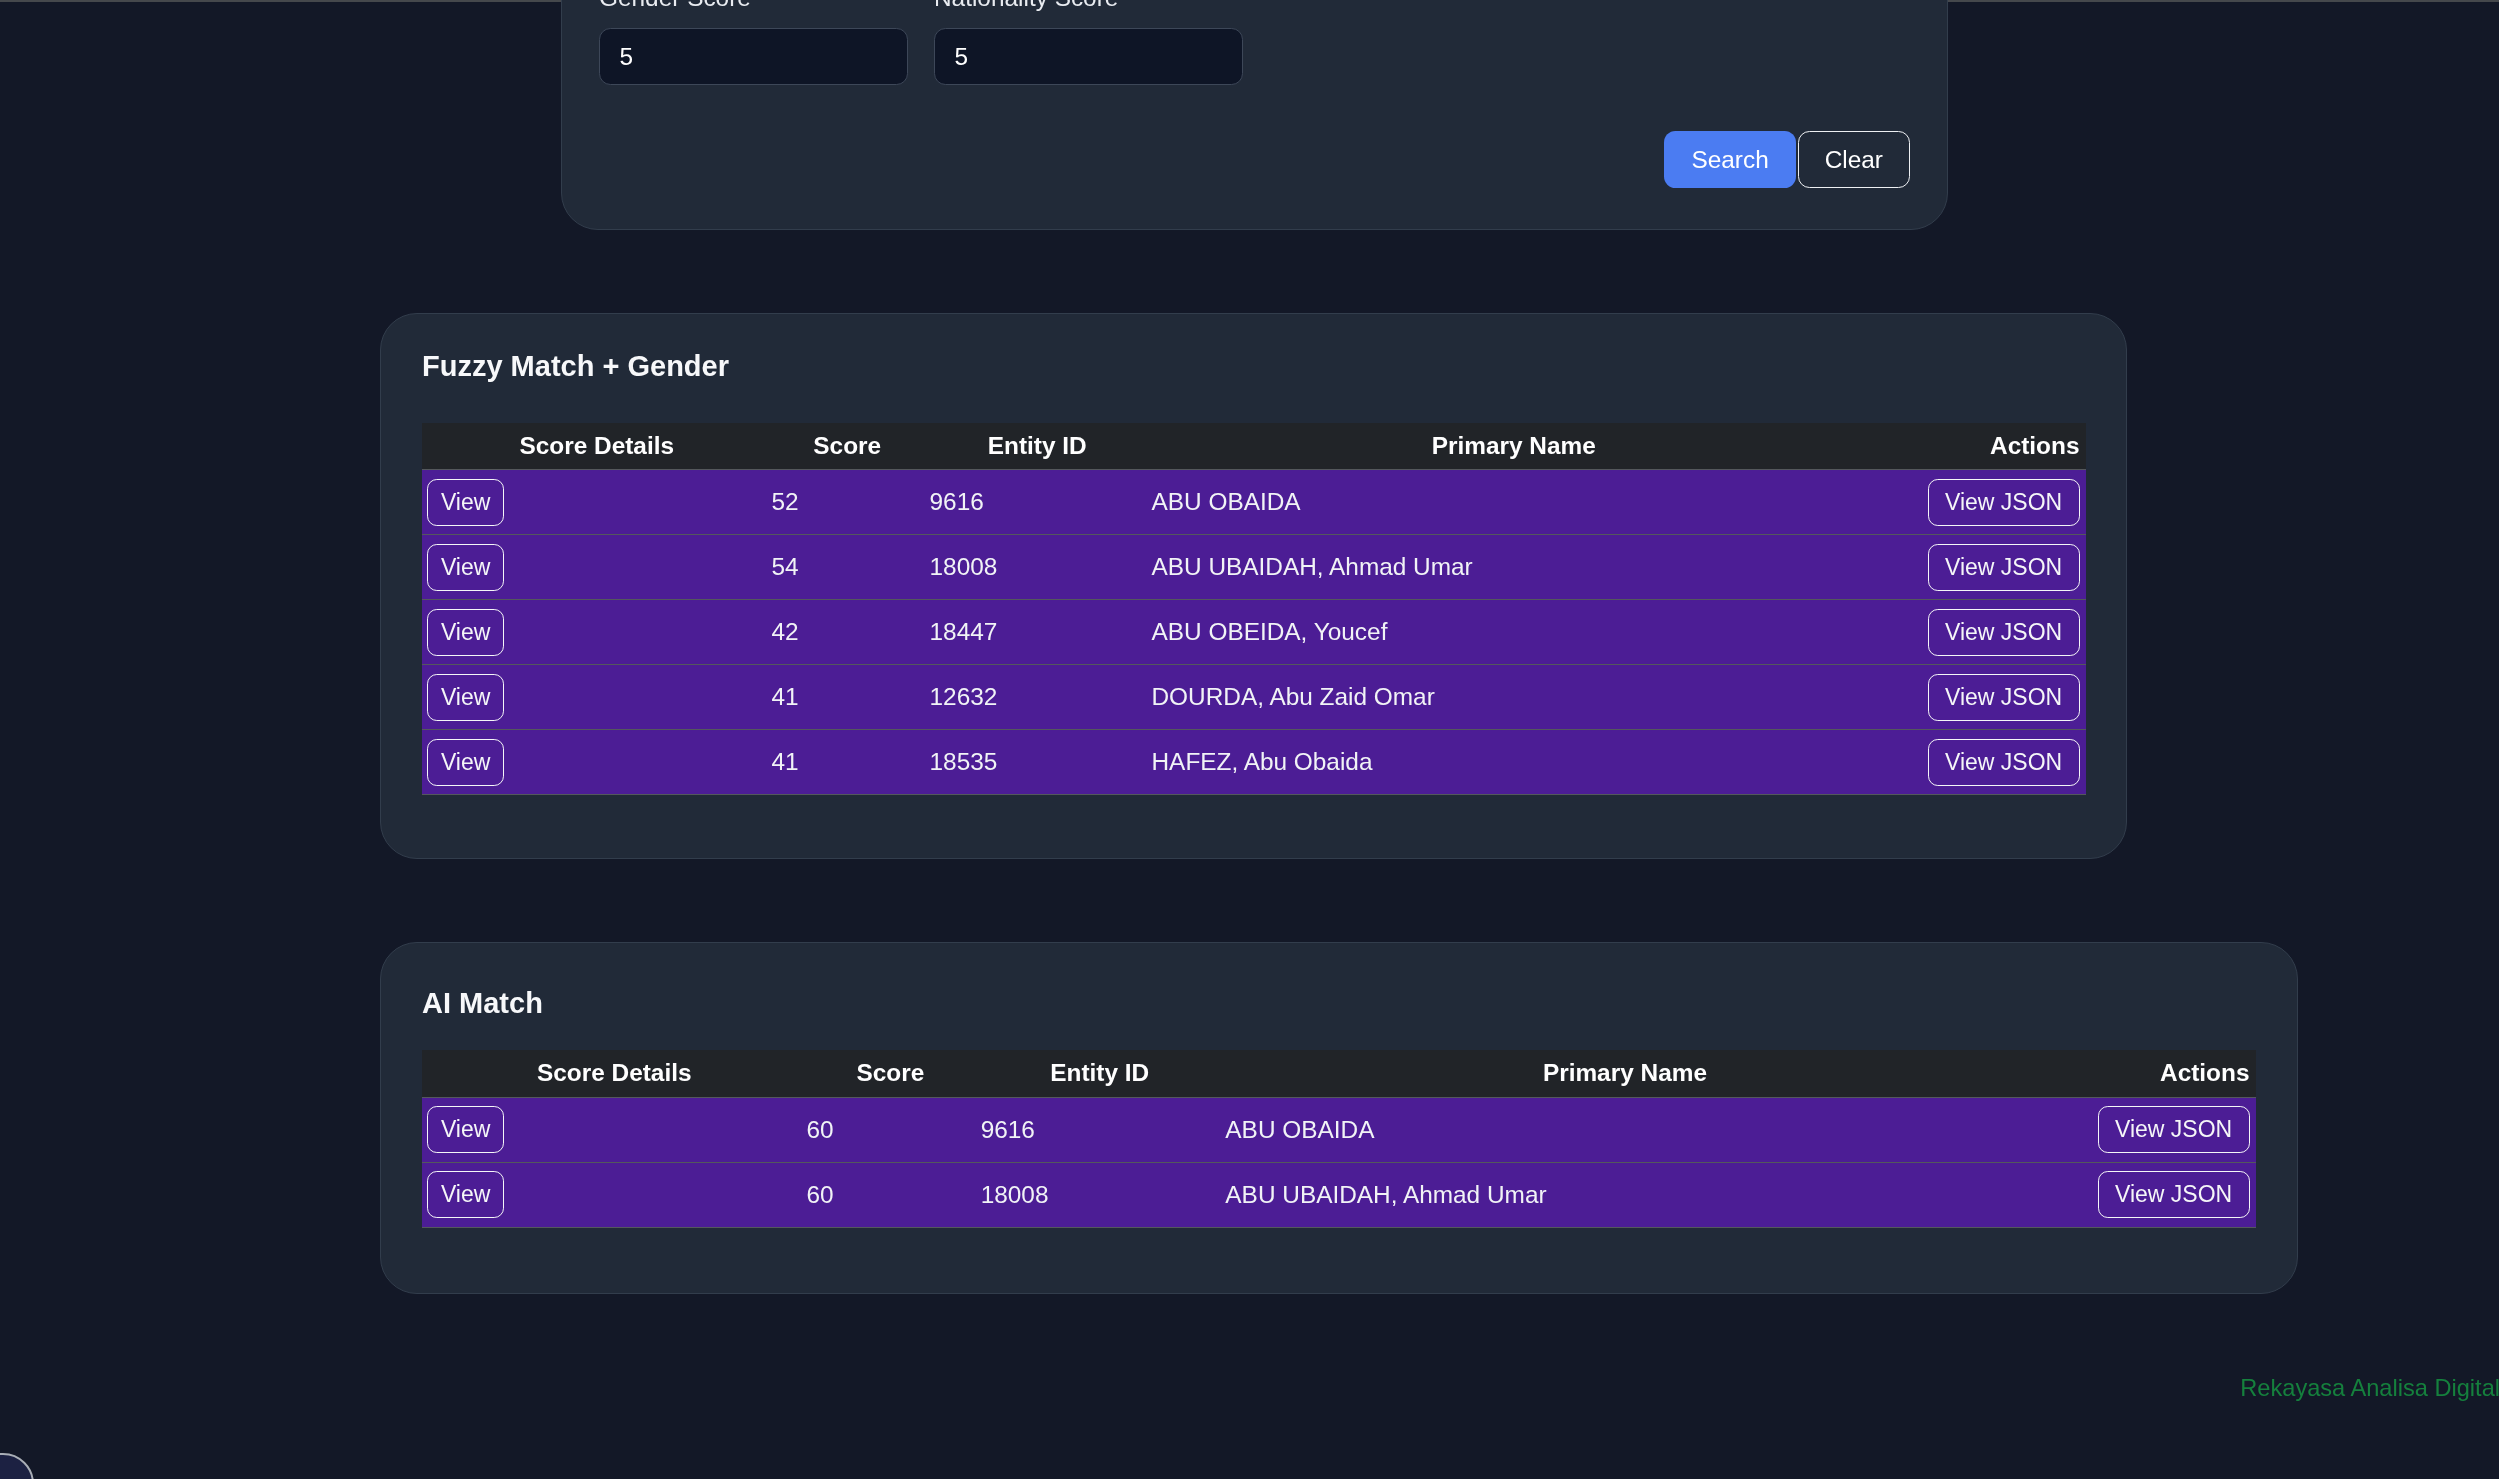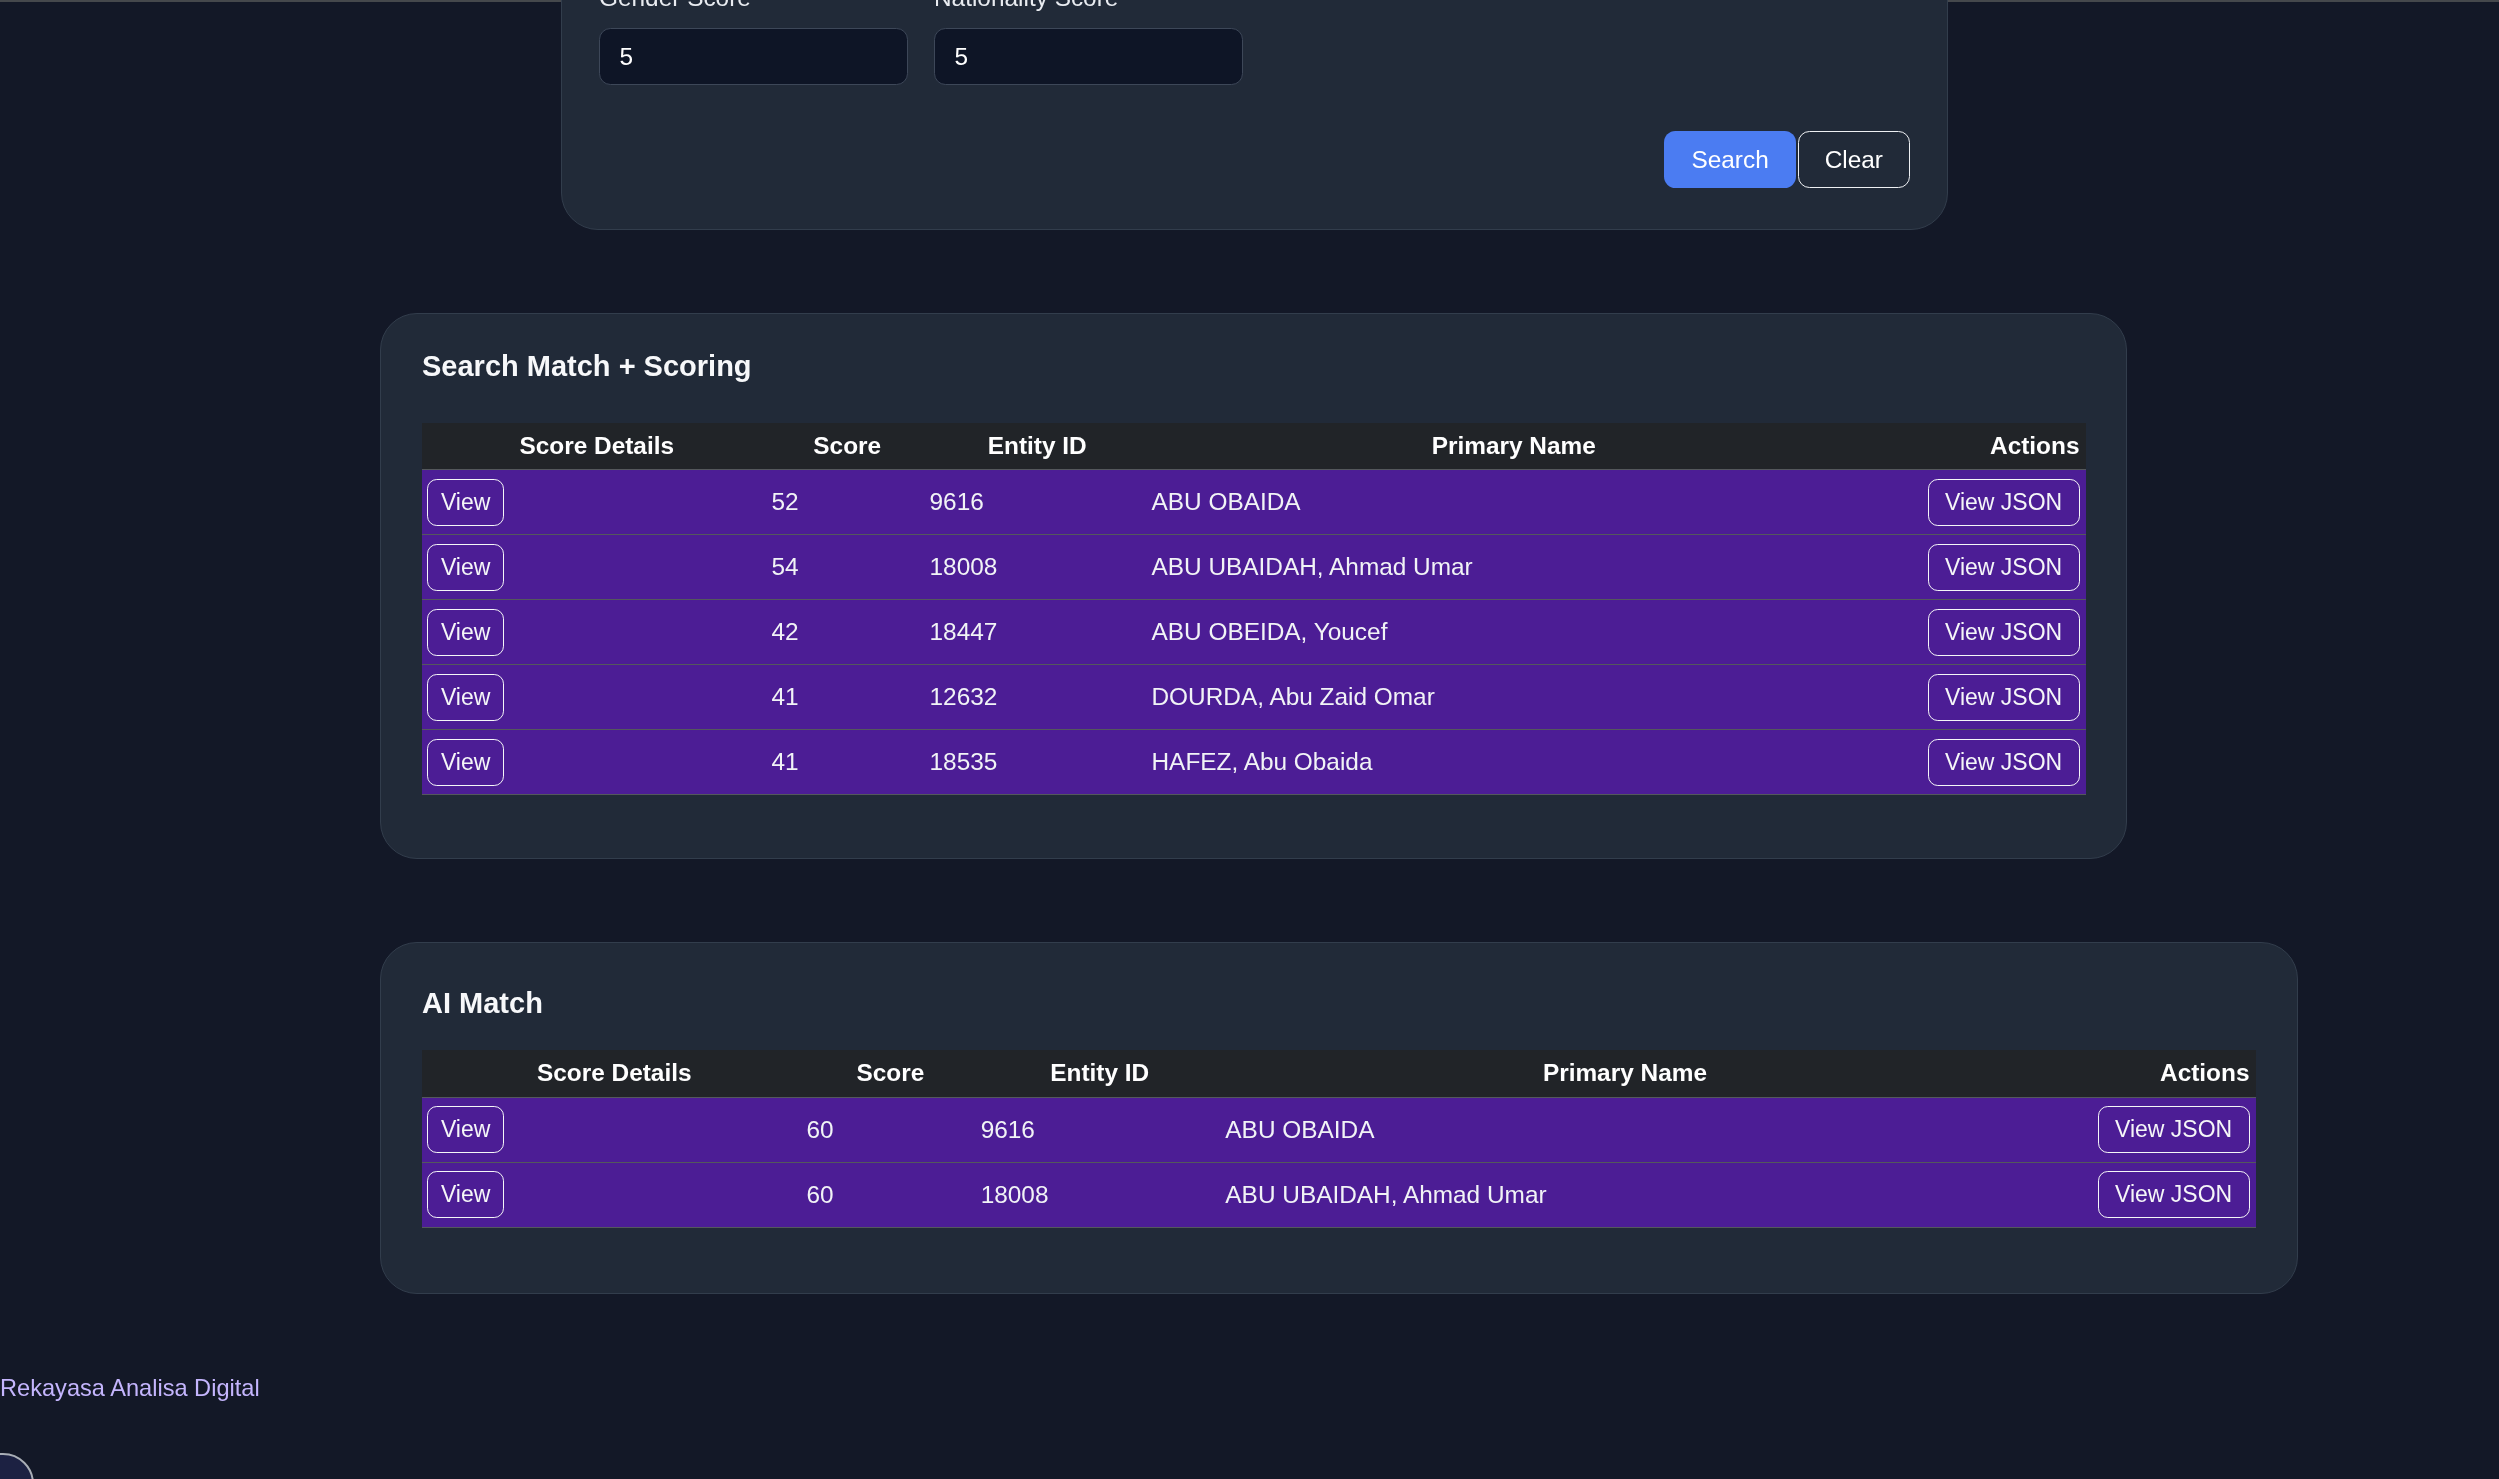--- a/index.html
+++ b/index.html
@@ -68,21 +68,21 @@
 
   .btn-outline {
     display:inline-flex; align-items:center; justify-content:center;
     height:47px; background:transparent; color:#f5f6f8;
     border:1.6px solid #f5f6f8; border-radius:9.8px;
     font-size:23px; font-family:"Liberation Sans", sans-serif; cursor:pointer; vertical-align:middle;
   }
   .btn-view { padding:0 13px; }
   .btn-view-json { padding:0 16.3px; }
 
-  .footer { position:absolute; top:1375px; left:0; width:100%; text-align:left; font-size:23.6px; color:#c4b5fd; z-index:2; }
+  .footer { position:absolute; top:1375px; left:0; width:100%; text-align:right; font-size:23.6px; color:#15803d; z-index:2; }
 
   .corner-peek {
     position:absolute; left:-18px; bottom:-14.6px; width:52px; height:41px;
     background:#1c2142; border:2.4px solid #a9aeb6; border-top-right-radius:31px; z-index:3;
   }
 </style>
 </head>
 <body>
 
 <div class="top-strip"></div>
@@ -98,21 +98,21 @@
       <input class="text-input" type="text" value="5" style="">
     </div>
   </div>
   <div class="buttons-row">
     <button class="btn-primary">Search</button>
     <button class="btn-ghost">Clear</button>
   </div>
 </section>
 
 <section class="card fuzzy-card">
-  <h2 class="card-title">Search Match + Scoring</h2>
+  <h2 class="card-title">Fuzzy Match + Gender</h2>
   <table>
     <colgroup>
         <col style="width:343px">
         <col style="width:158px">
         <col style="width:222px">
         <col style="width:731px">
         <col style="width:210px">
       </colgroup>
     <thead>
       <tr>

